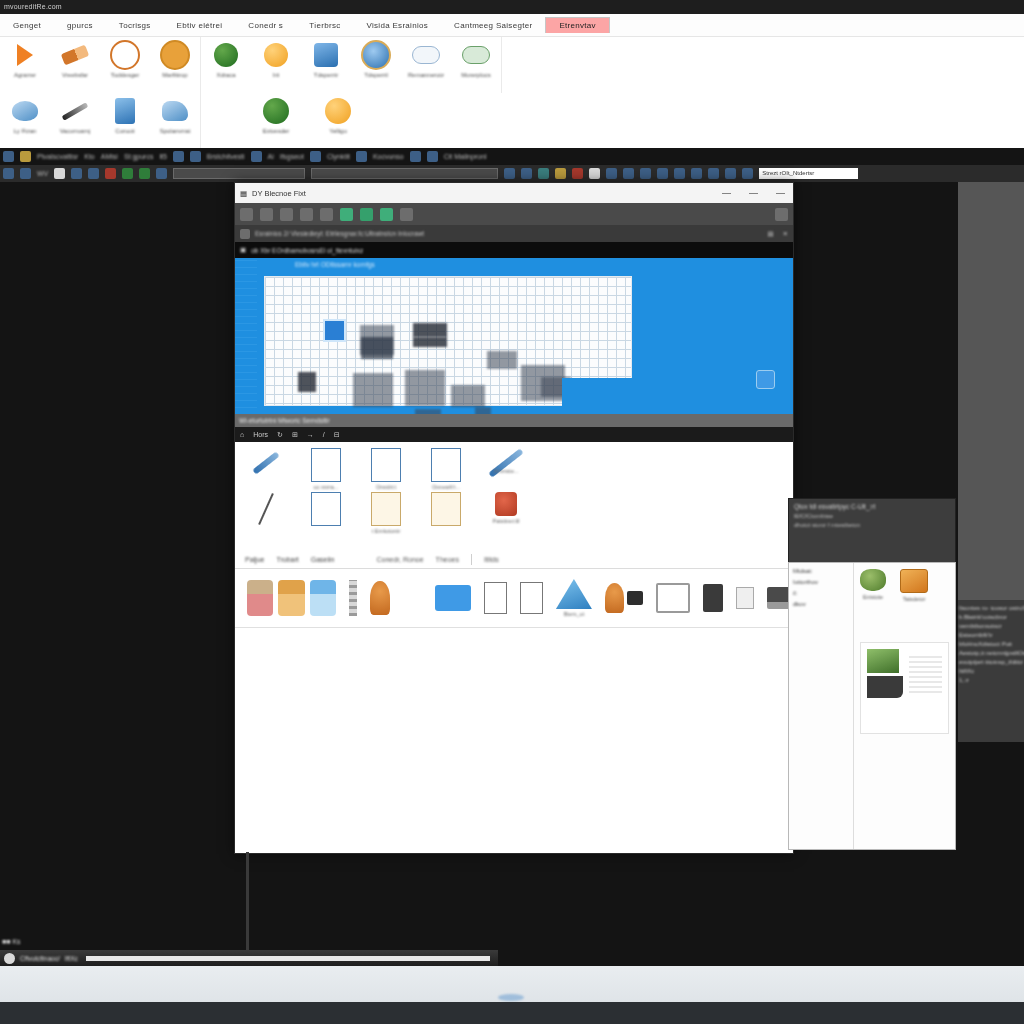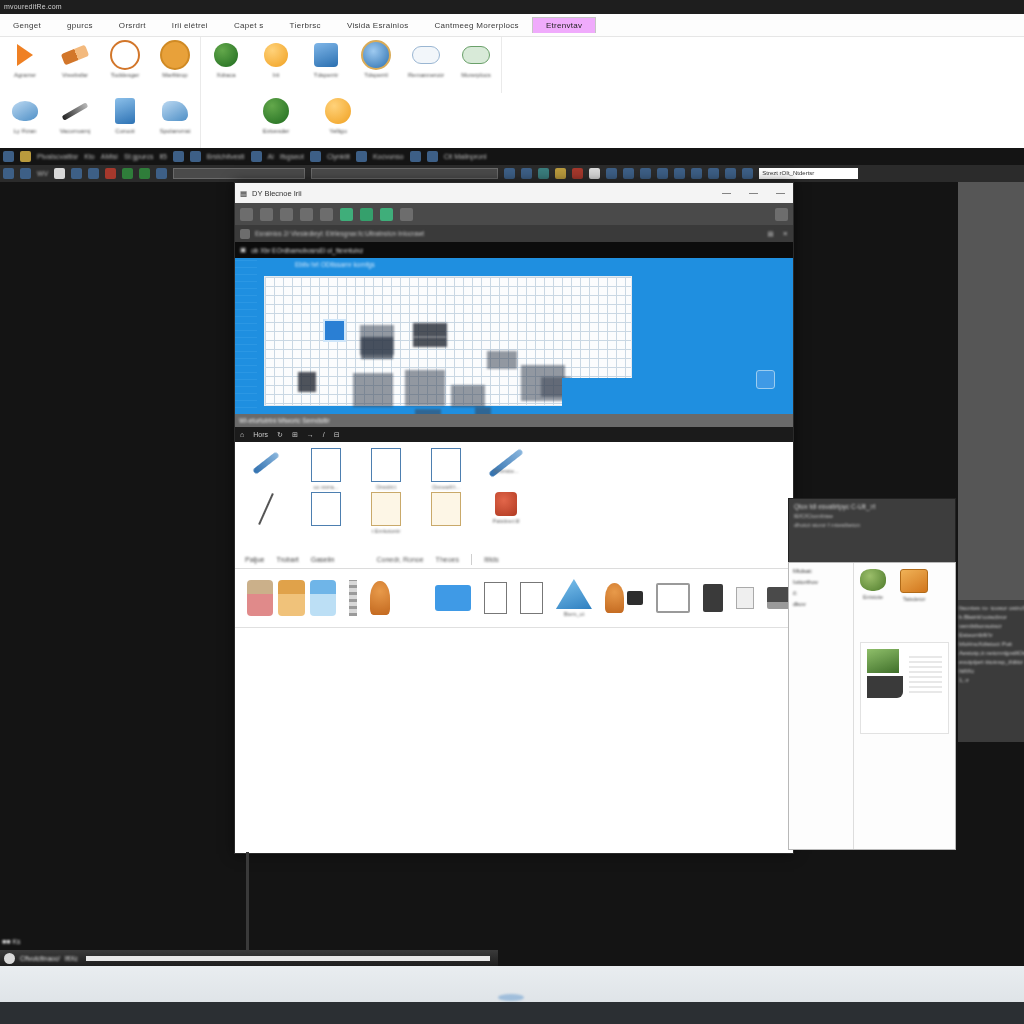--- a/index.html
+++ b/index.html
@@ -7,21 +7,21 @@
   .blurwrap{position:absolute;inset:0;filter:blur(0.4px);}
   .desktop{position:absolute;inset:0;background:#141414;}
 
   
   .ribbonapp{position:absolute;left:0;top:0;width:1024px;height:148px;background:#fdfdfd;overflow:hidden;}
   .rb-title{height:14px;background:#1e1e1e;color:#cfcfcf;font-size:7px;line-height:14px;padding-left:4px;letter-spacing:.2px;filter:blur(.7px);}
   .rb-winctl{position:absolute;right:2px;top:16px;display:flex;gap:14px;align-items:center;height:22px;}
   .rb-winctl span{font-size:10px;color:#333;width:16px;text-align:center;filter:blur(.6px);}
   .rb-tabs{height:22px;display:flex;align-items:center;gap:0;padding-left:0;background:#fdfdfd;position:relative;}
   .rb-tab{font-size:8px;color:#3a3a3a;padding:3px 13px;white-space:nowrap;filter:blur(.75px);letter-spacing:.3px;}
-  .rb-tab.sel{background:#f0abfc;color:#222;border:1px solid #c6c6c6;border-bottom:none;}
+  .rb-tab.sel{background:#fca5a5;color:#222;border:1px solid #c6c6c6;border-bottom:none;}
   .rb-body{position:relative;height:112px;background:#fff;border-top:1px solid #e6e6e6;}
   .rb-row{display:flex;align-items:flex-start;height:56px;}
   .rb-group{display:flex;height:56px;border-right:1px solid #eaeaea;}
   .rb-item{width:50px;display:flex;flex-direction:column;align-items:center;justify-content:flex-start;padding-top:3px;}
   .rb-ico{width:30px;height:30px;display:flex;align-items:center;justify-content:center;filter:blur(.55px);}
   .rb-lbl{font-size:6px;color:#4a4a4a;margin-top:2px;text-align:center;filter:blur(.85px);line-height:7px;width:48px;overflow:hidden;white-space:nowrap;}
 
   .ico-circ{width:26px;height:26px;border-radius:50%;border:2px solid #d2762a;background:#fff;}
   .ico-circ.f{background:#e8a13a;border-color:#d08a24;}
   .ico-green{width:24px;height:24px;border-radius:50%;background:radial-gradient(circle at 35% 30%,#63a84b,#1f6b1f);}
@@ -151,26 +151,26 @@
   <div class="rb-winctl">
     <span>—</span>
     <span>□</span>
     <span>❐</span>
     <span>✕</span>
   </div>
 
   <div class="rb-tabs">
     <div class="rb-tab">Gеngеt</div>
     <div class="rb-tab">gpurcs</div>
-    <div class="rb-tab">Orsrdrt</div>
-    <div class="rb-tab">Irii elétrei</div>
-    <div class="rb-tab">Capеt s</div>
+    <div class="rb-tab">Tocrisgs</div>
+    <div class="rb-tab">Ebtiv elétrei</div>
+    <div class="rb-tab">Conеdr s</div>
     <div class="rb-tab">Tіеrbrsc</div>
     <div class="rb-tab">Visida Esrainios</div>
-    <div class="rb-tab">Cantmeeg Morerplocs</div>
+    <div class="rb-tab">Cantmeeg Saisegter</div>
     <div class="rb-tab sel">Etrenvtav</div>
   </div>
 
   <div class="rb-body">
     <div class="rb-row">
       <div class="rb-group">
         <div class="rb-item">
           <div class="rb-ico">
                 <div class="ico-tri"></div>
               </div>
@@ -348,21 +348,21 @@
   <div class="gpline">bfoHnoXdtstoct Puit</div>
   <div class="gpline">Aestotp,tt netcrmtjpstllOtc</div>
   <div class="gpline">evutptjert tttotnsp_tfdtttz</div>
   <div class="gpline">IttftXc</div>
   <div class="gpline">1,:z</div>
 </div>
 
 <div class="win">
   <div class="win-title">
     <span>▦</span>
-    <span>DY Blecnoe Irii</span>
+    <span>DY Blecnoe Fixt</span>
     <span class="win-ctl">
       <b>—</b>
       <b>—</b>
       <b>—</b>
     </span>
   </div>
 
   <div class="win-tb">
     <div class="tbi"></div>
     <div class="tbi"></div>

